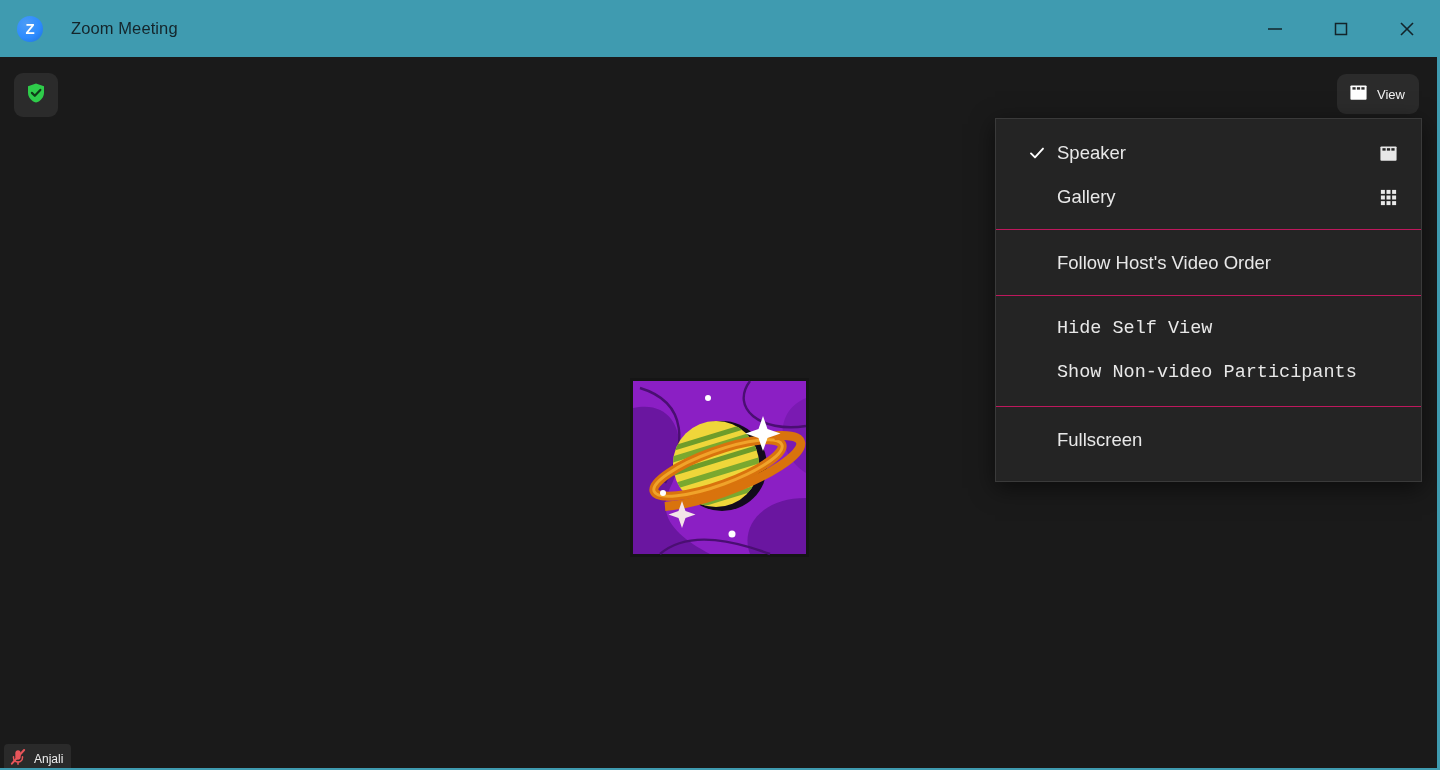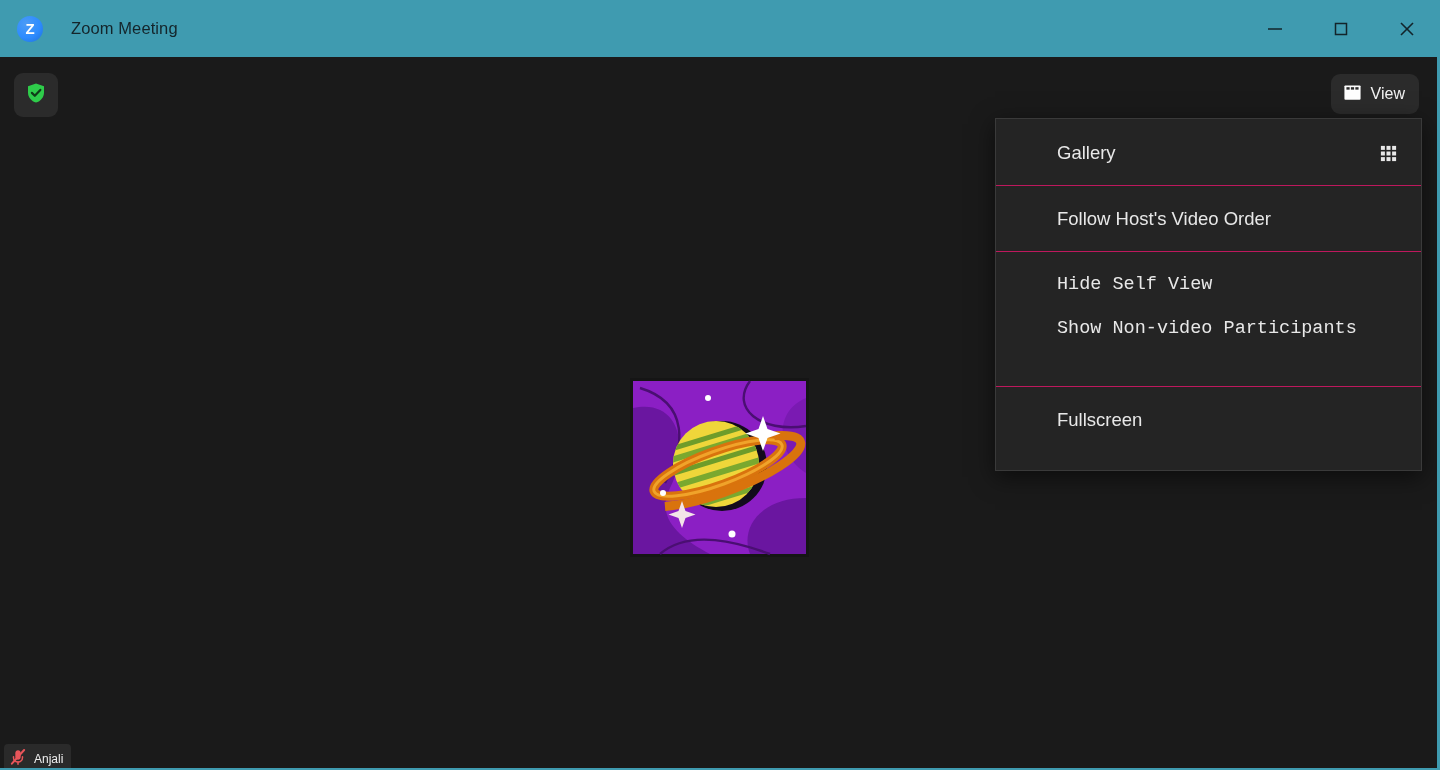--- a/index.html
+++ b/index.html
@@ -108,21 +108,21 @@
     height: 40px;
     padding: 0 14px 0 12px;
     border-radius: 9px;
     background: #2b2b2b;
     display: flex;
     align-items: center;
     gap: 9px;
   }
   #view-button .vb-label {
     color: #f2f2f2;
-    font-size: 16px;
+    font-size: 13px;
     line-height: 1;
     white-space: nowrap;
   }
 
   
   #participant-video {
     position: absolute;
     left: 630px;
     top: 321px;
     width: 179px;
@@ -192,21 +192,21 @@
     margin-right: 22px;
     width: 22px;
     display: flex;
     align-items: center;
     justify-content: center;
     color: #e8e8e8;
   }
   .menu-group.group-modes { padding: 12px 0 10px; }
   .menu-group.group-order { padding: 11px 0 10px; }
   .menu-group.group-toggles { padding: 11px 0 11px; font-family: Liberation Mono, monospace; }
-  .menu-group.group-fullscreen { padding: 11px 0 28px; margin-top: 24px; }
+  .menu-group.group-fullscreen { padding: 11px 0 19px; }
 </style>
 </head>
 <body>
 
 <div id="app-window">
 
   <div id="title-bar">
     <div id="app-logo">
       <span>Z</span>
     </div>
@@ -306,20 +306,36 @@
           <line x1="10" y1="15.6" x2="10" y2="18" stroke="#e8555a" stroke-width="1.7" stroke-linecap="round"></line>
           <line x1="3.2" y1="17.4" x2="16.8" y2="2.2" stroke="#e8555a" stroke-width="2.2" stroke-linecap="round"></line>
         </svg>
       </span>
       <span class="badge-name">Anjali</span>
     </div>
 
     <div id="view-menu">
 
       <div class="menu-group group-modes">
+        <div class="menu-item">
+          <span class="mi-check">
+            <svg width="18" height="18" viewBox="0 0 18 18" aria-hidden="true">
+              <path d="M3 9.4 L7 13.4 L15 4.6" fill="none" stroke="currentColor" stroke-width="1.9" stroke-linecap="round" stroke-linejoin="round"></path>
+            </svg>
+          </span>
+          <span class="mi-label">Speaker</span>
+          <span class="mi-icon">
+            <svg width="19" height="19" viewBox="0 0 20 20" aria-hidden="true">
+              <rect x="1.5" y="2.5" width="17" height="15" rx="1" fill="currentColor"></rect>
+              <rect x="3.6" y="4.4" width="3.4" height="2.6" fill="#242424"></rect>
+              <rect x="8.3" y="4.4" width="3.4" height="2.6" fill="#242424"></rect>
+              <rect x="13.0" y="4.4" width="3.4" height="2.6" fill="#242424"></rect>
+            </svg>
+          </span>
+        </div>
 
         <div class="menu-item">
           <span class="mi-check"></span>
           <span class="mi-label">Gallery</span>
           <span class="mi-icon">
             <svg width="19" height="19" viewBox="0 0 20 20" aria-hidden="true">
               <g fill="currentColor">
                 <rect x="2.0" y="2.0" width="4.2" height="4.2"></rect>
                 <rect x="7.9" y="2.0" width="4.2" height="4.2"></rect>
                 <rect x="13.8" y="2.0" width="4.2" height="4.2"></rect>

